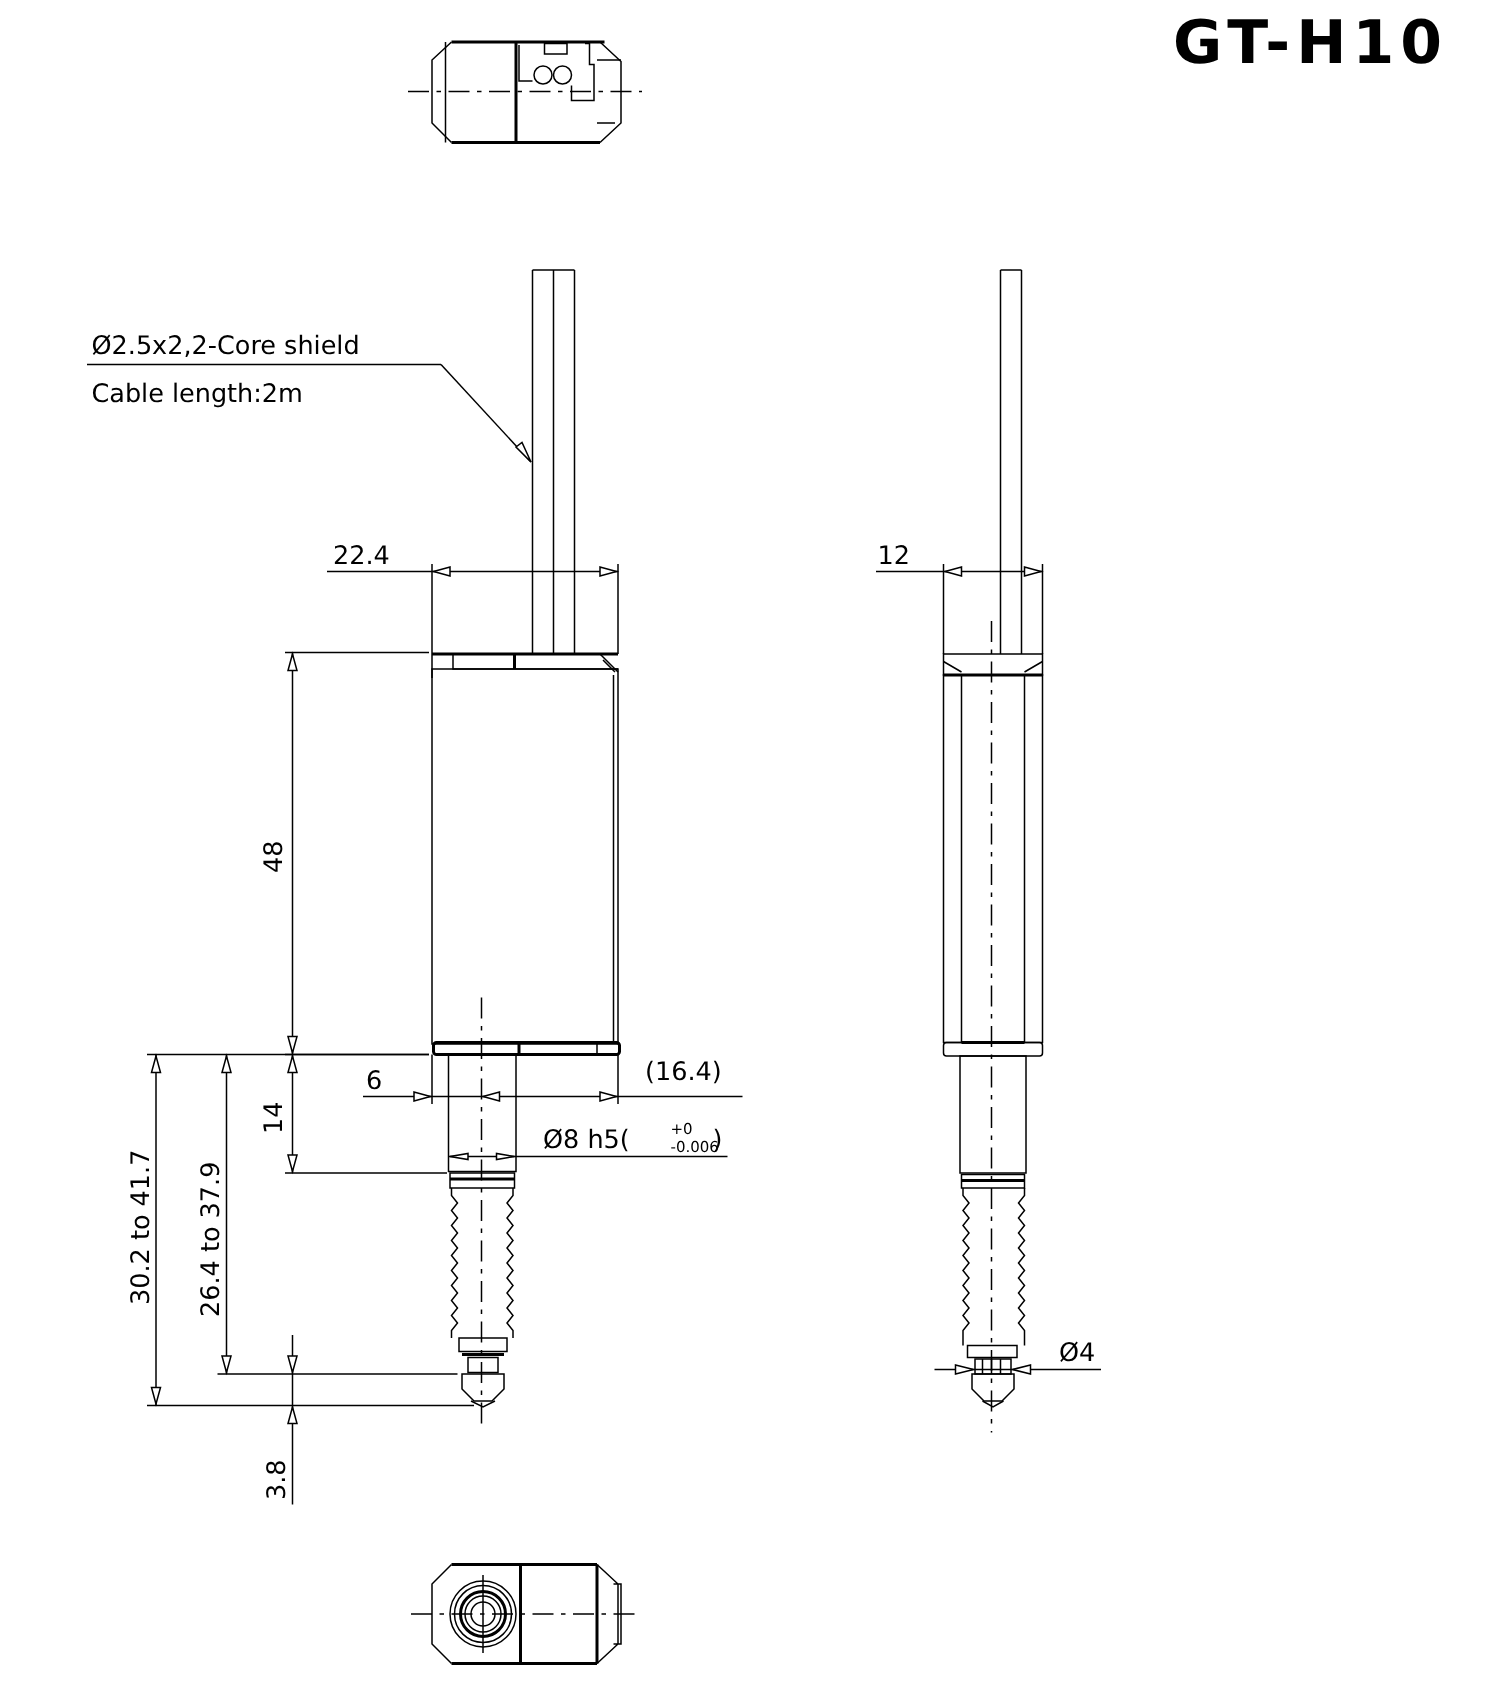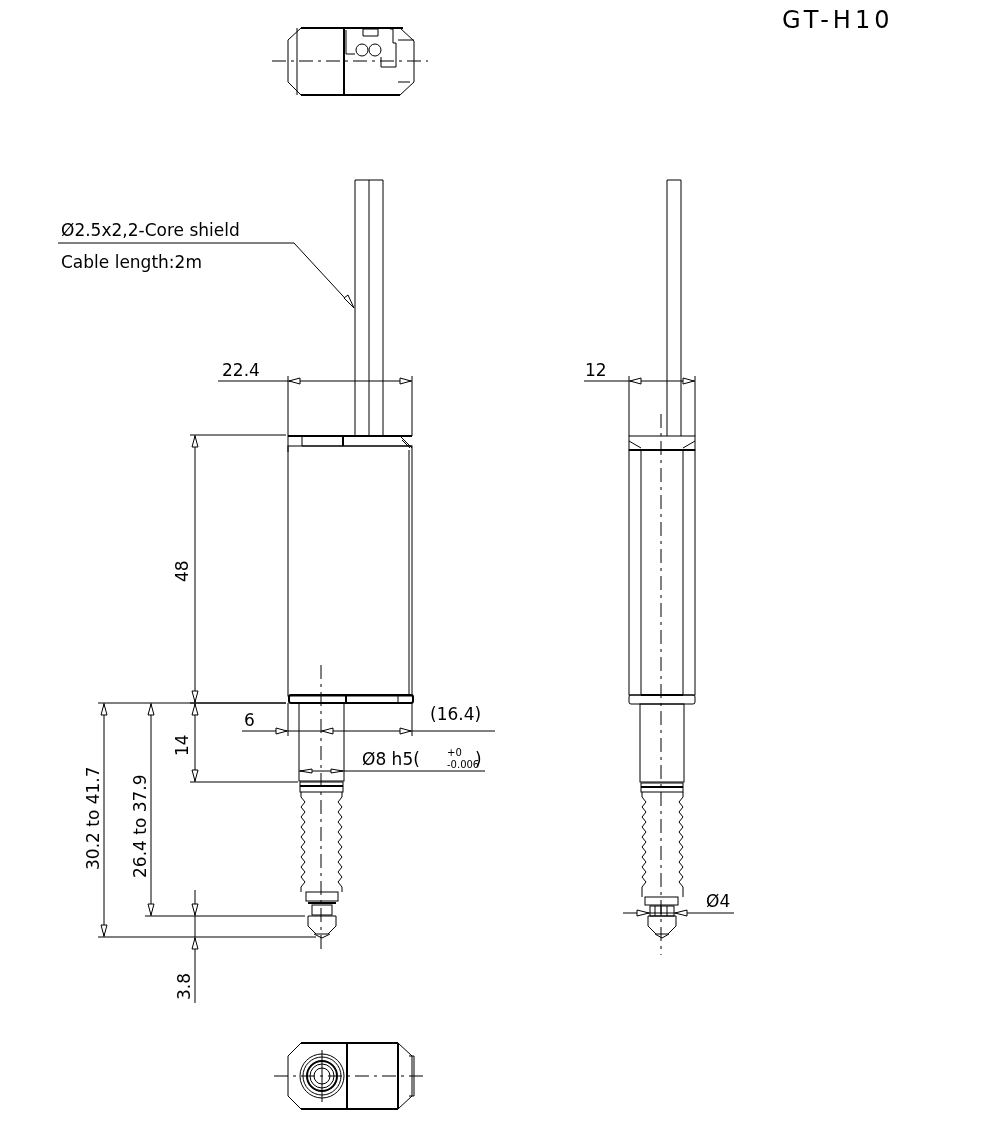--- a/index.html
+++ b/index.html
@@ -3,21 +3,21 @@
 <meta charset="utf-8">
 <style>
   html, body { margin:0; padding:0; background:#ffffff; }
   body { width:1000px; height:1122px; position:relative; overflow:hidden; font-family:"DejaVu Sans", sans-serif; }
   #drawing { position:absolute; left:0; top:0; }
   .t { font-family:"DejaVu Sans", sans-serif; fill:#000; }
   .thin { stroke:#000; stroke-width:1; fill:none; }
   .thick { stroke:#000; stroke-width:2; fill:none; }
   .center { stroke:#000; stroke-width:1; fill:none; stroke-dasharray:14 5 3 5; }
   .arrow { stroke:#000; stroke-width:1; fill:#fff; }
-  .title { position:absolute; left:782px; top:6px; font-family:"DejaVu Sans", sans-serif; font-size:24px; font-weight:400; letter-spacing:4px; color:#000; }
+  .title { position:absolute; left:782px; top:6px; font-family:"DejaVu Sans", sans-serif; font-size:40px; font-weight:700; letter-spacing:4px; color:#000; }
 </style>
 </head>
 <body>
 
 <div class="title">GT-H10</div>
 
 <svg id="drawing" width="1000" height="1122" viewBox="0 0 1000 1122" xmlns="http://www.w3.org/2000/svg">
 
   <g>
     <path class="thin" d="M301,28 L288,40 L288,82 L301,95"></path>

